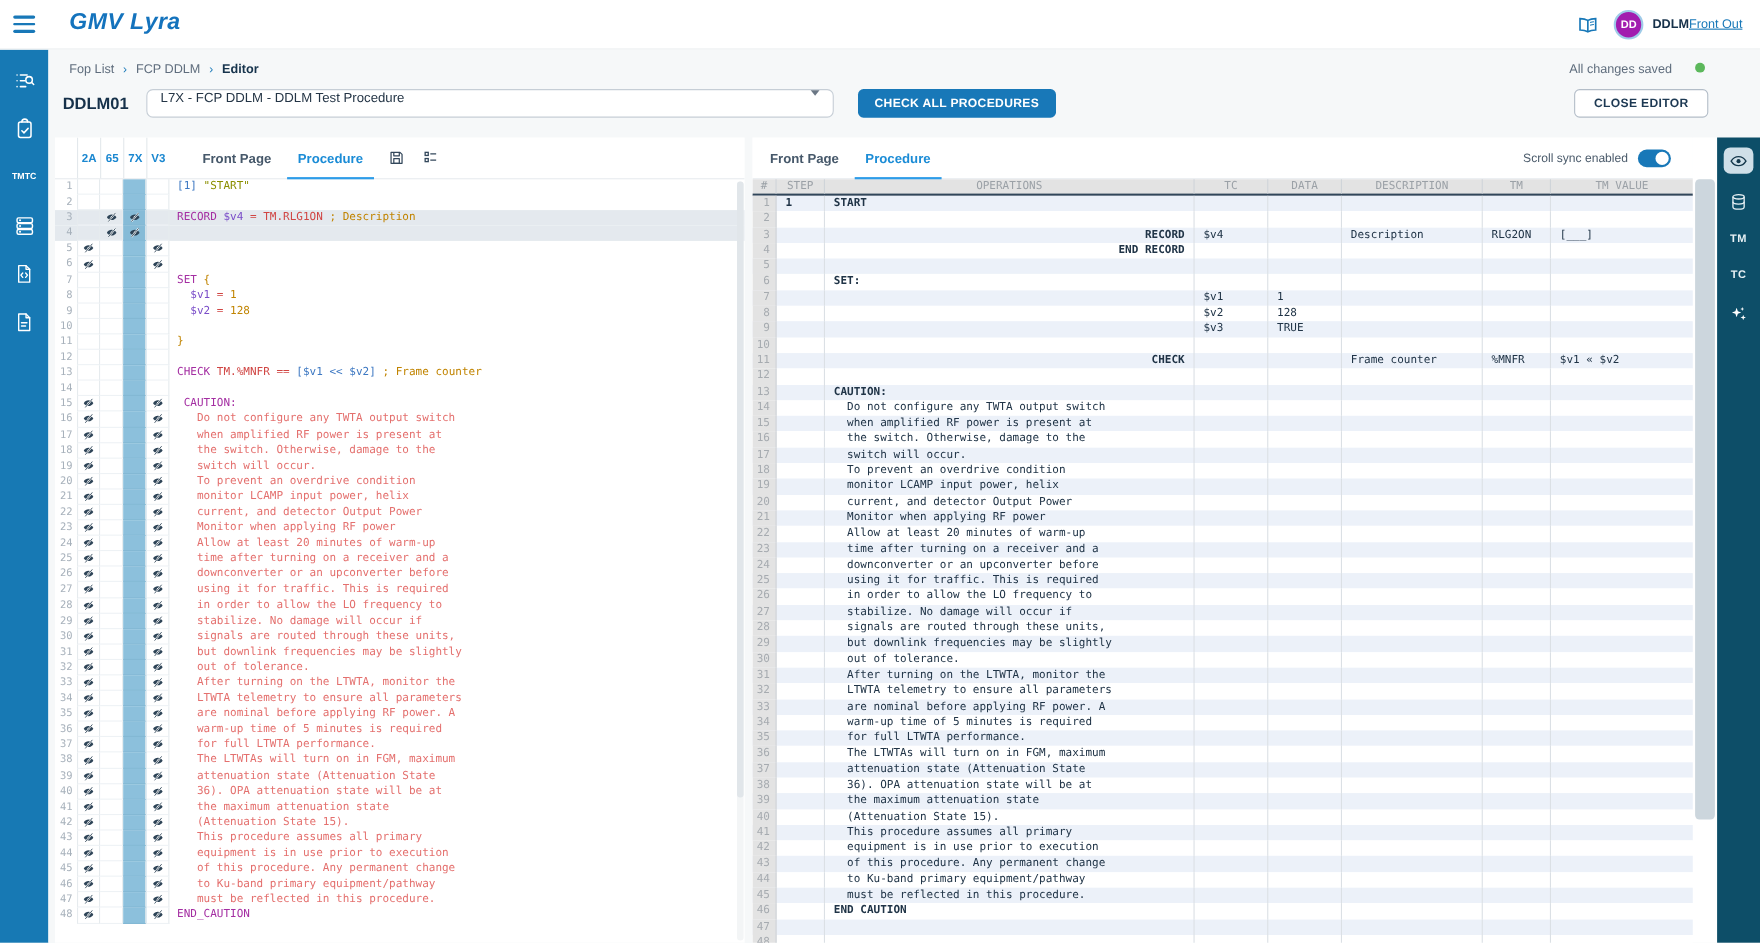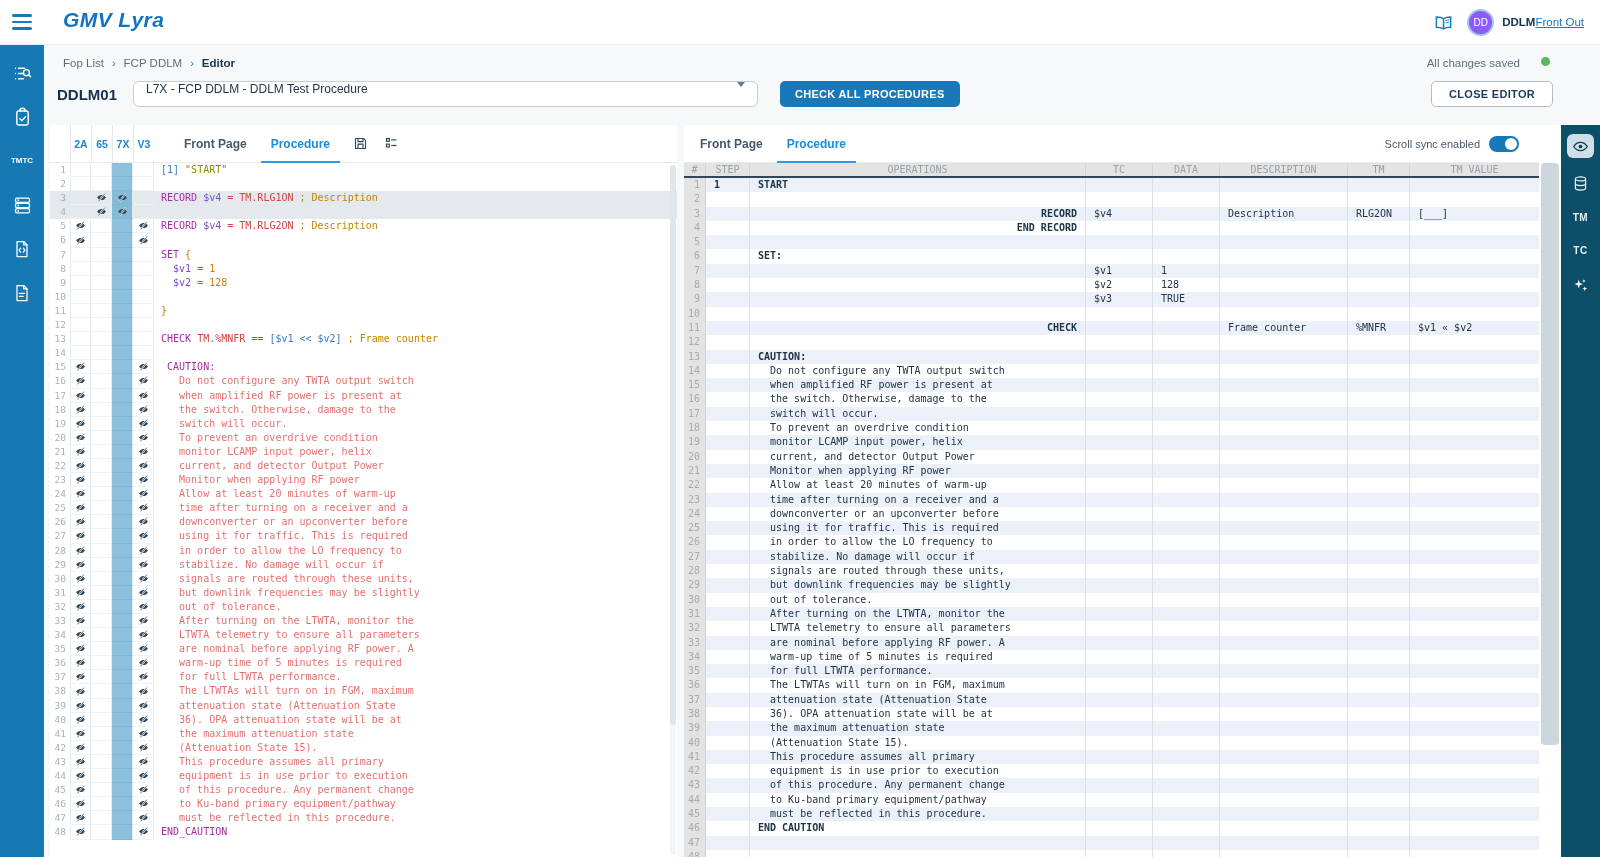--- a/index.html
+++ b/index.html
@@ -5,21 +5,21 @@
   * { margin:0; padding:0; box-sizing:border-box; }
   html,body { width:1600px; height:857px; overflow:hidden; font-family:"Liberation Sans", sans-serif; background:#f6f8f9; }
   .stage { position:absolute; left:0; top:0; width:1600px; height:857px; }
 
   
   .topbar { position:absolute; left:0; top:0; width:1600px; height:45px; background:#fff; border-bottom:1px solid #ebeef0; z-index:5; }
   .hamburger { position:absolute; left:12px; top:14px; width:20px; height:16px; display:flex; flex-direction:column; justify-content:space-between; cursor:pointer; }
   .hamburger i { display:block; height:2.6px; background:#1878b8; border-radius:2px; }
   .logo { position:absolute; left:63px; top:8px; font-size:21px; font-weight:800; font-style:italic; color:#1473bd; letter-spacing:.4px; }
   .topbar-right { position:absolute; right:16px; top:0; height:45px; display:flex; align-items:center; gap:14px; }
-  .avatar { width:27px; height:27px; border-radius:50%; background:#8b5cf6; color:#fff; font-size:10px; font-weight:normal; display:flex; align-items:center; justify-content:center; border:2px solid #9fcbe8; }
+  .avatar { width:27px; height:27px; border-radius:50%; background:#a21caf; color:#fff; font-size:10px; font-weight:bold; display:flex; align-items:center; justify-content:center; border:2px solid #9fcbe8; }
   .user-col { display:flex; line-height:1.25; }
   .user-name { font-size:11.5px; font-weight:bold; color:#16314a; }
   .sign-out { font-size:11.5px; color:#1878b8; text-decoration:underline; cursor:pointer; }
 
   
   .left-sidebar { position:absolute; left:0; top:45px; width:44px; height:812px; background:#1779b4; display:flex; flex-direction:column; align-items:center; padding-top:17px; gap:22px; }
   .ls-icon { width:22px; height:22px; display:flex; align-items:center; justify-content:center; cursor:pointer; }
   .tmtc { color:#fff; font-size:8px; font-weight:bold; text-align:center; line-height:1.2; }
   .tmtc .bar { border-top:1.5px solid #fff; width:17px; margin:1px auto; }
 
@@ -313,21 +313,20 @@
             <div class="gcell">
               <span class="eye">
                 <svg viewBox="0 0 24 24" width="13" height="11">
                   <path d="M2.5 12c2.3-3.7 5.4-5.6 9.5-5.6s7.2 1.9 9.5 5.6c-2.3 3.7-5.4 5.6-9.5 5.6S4.8 15.7 2.5 12z" fill="#2e4457"></path>
                   <circle cx="12" cy="12" r="2.1" fill="#fff"></circle>
                   <path d="M5.5 20.5l14-17" stroke="#fff" stroke-width="3.4" fill="none"></path>
                   <path d="M5.5 20.5l14-17" stroke="#2e4457" stroke-width="1.7" fill="none"></path>
                 </svg>
               </span>
             </div>
-            <div class="ed-code"><span class="tk-k">RECORD </span><span class="tk-v">$v4 </span><span class="tk-r">= </span><span class="tk-r">TM.RLG2ON </span><span class="tk-c">; Description</span></div>
           </div>
           <div class="ed-row">
             <div class="ed-ln">6</div>
             <div class="gcell">
               <span class="eye">
                 <svg viewBox="0 0 24 24" width="13" height="11">
                   <path d="M2.5 12c2.3-3.7 5.4-5.6 9.5-5.6s7.2 1.9 9.5 5.6c-2.3 3.7-5.4 5.6-9.5 5.6S4.8 15.7 2.5 12z" fill="#2e4457"></path>
                   <circle cx="12" cy="12" r="2.1" fill="#fff"></circle>
                   <path d="M5.5 20.5l14-17" stroke="#fff" stroke-width="3.4" fill="none"></path>
                   <path d="M5.5 20.5l14-17" stroke="#2e4457" stroke-width="1.7" fill="none"></path>

